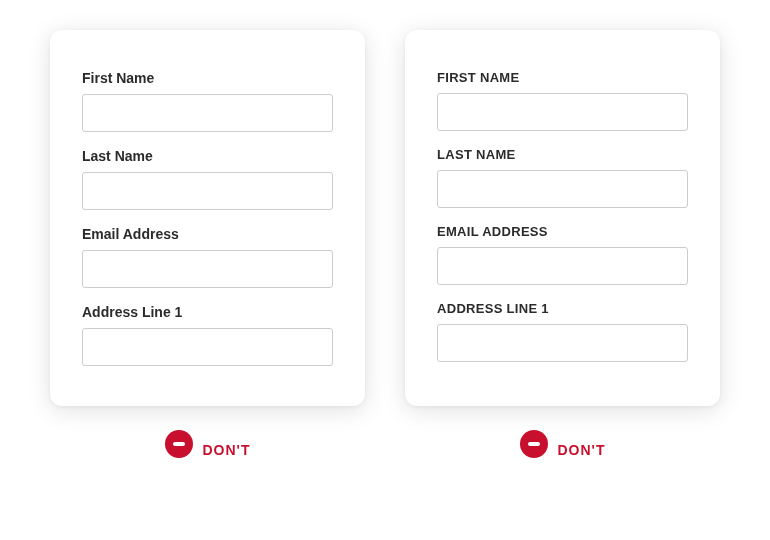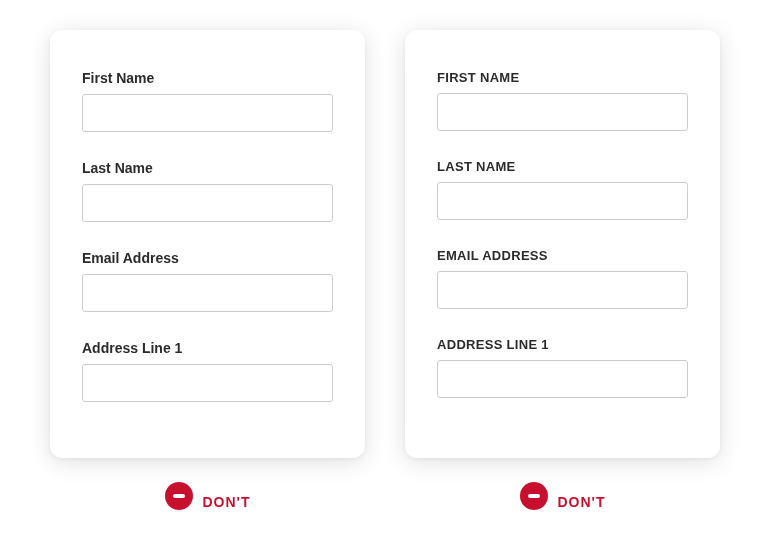--- a/index.html
+++ b/index.html
@@ -16,24 +16,24 @@
       justify-content: center;
     }
     .card {
       background: #fff;
       border-radius: 12px;
       box-shadow: 0 4px 24px rgba(0,0,0,0.12), 0 1px 4px rgba(0,0,0,0.06);
       padding: 40px 32px;
       width: 320px;
     }
     .field {
-      margin-bottom: 28px;
+      margin-bottom: 16px;
     }
     .field:last-child {
-      margin-bottom: 16px;
+      margin-bottom: 0;
     }
     .label-bold {
       font-weight: 700;
       font-size: 14px;
       color: #2b2b2b;
       display: block;
       margin-bottom: 8px;
     }
     .label-uppercase {
       font-weight: 700;

